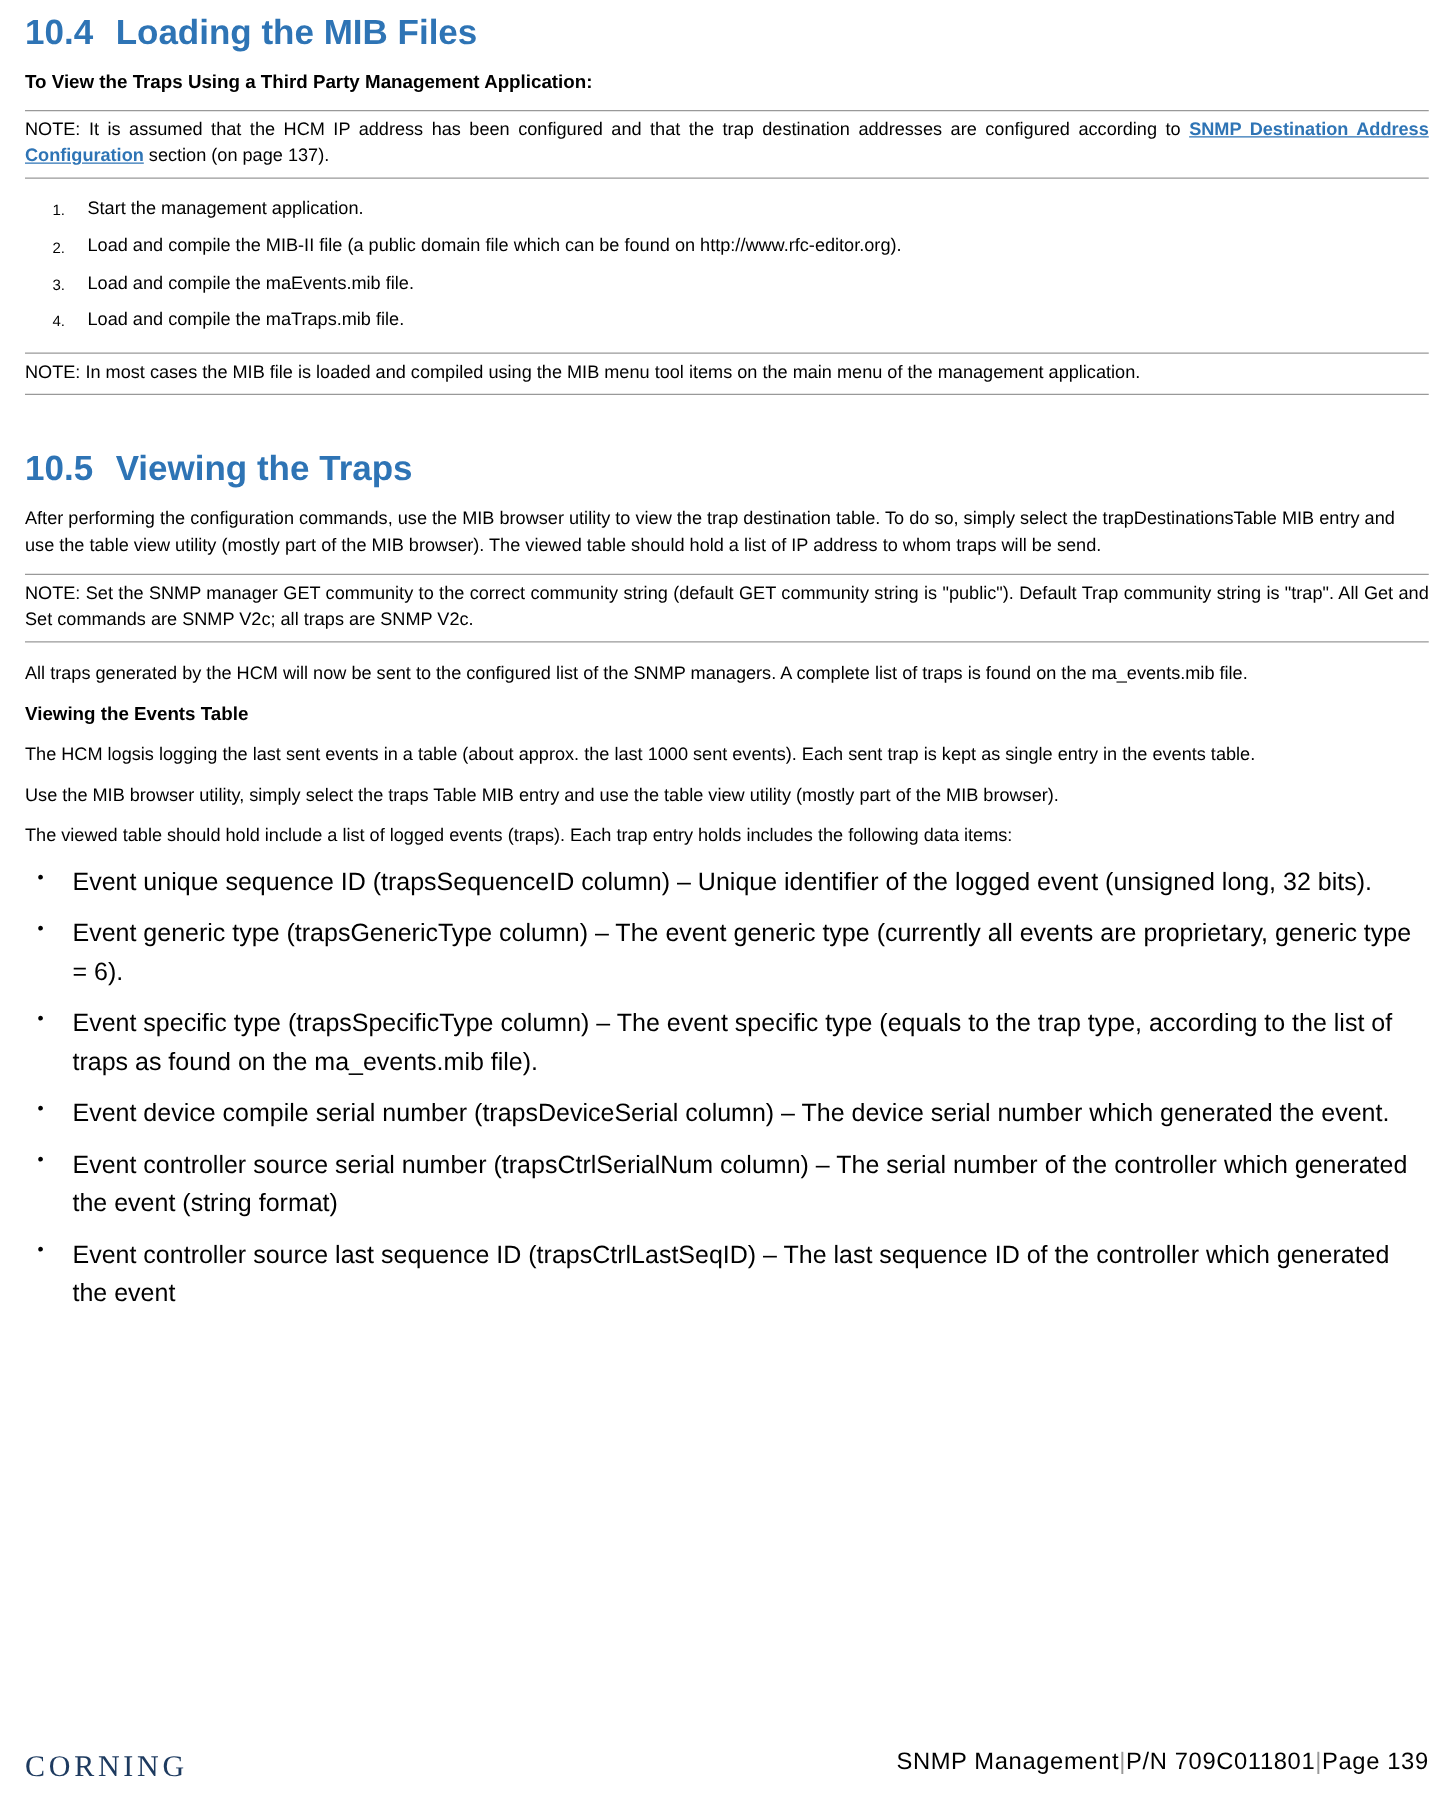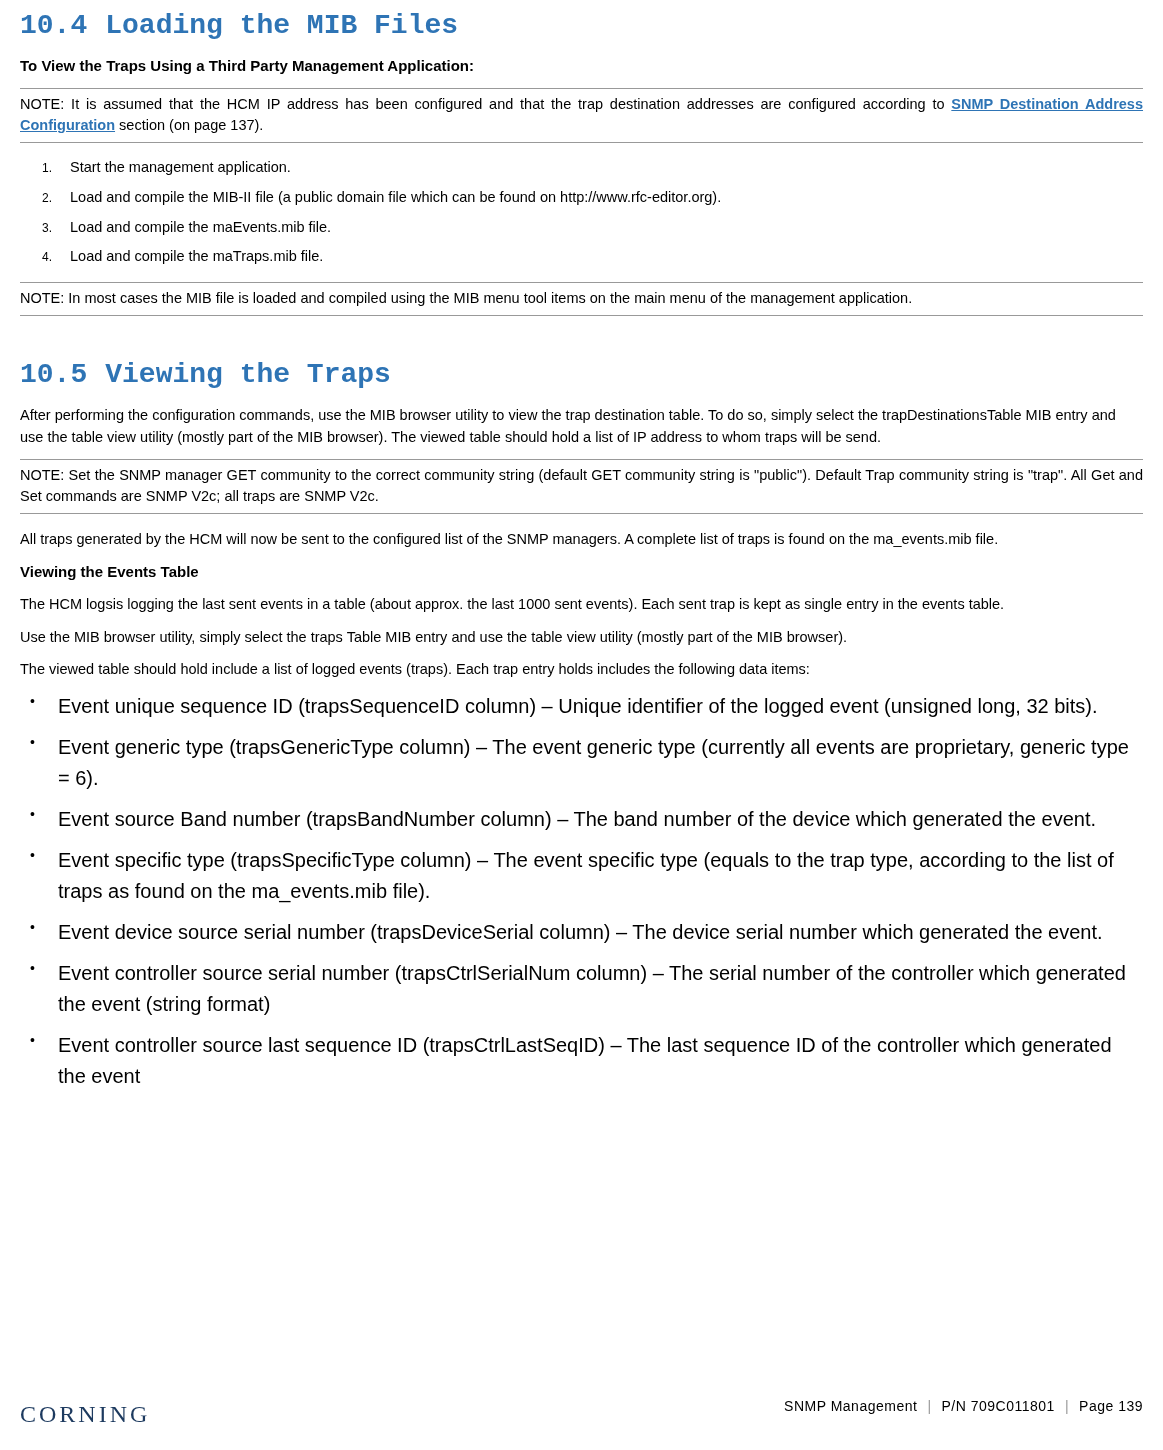--- a/index.html
+++ b/index.html
@@ -8,21 +8,21 @@
       font-size: 14.5px;
       line-height: 1.5;
       color: #000;
       background: #fff;
       width: 1163px;
       height: 1450px;
       padding: 0 20px 0 20px;
       position: relative;
     }
     .section-heading {
-      font-family: Liberation Mono, monospace;
+      font-family: Liberation Sans, sans-serif;
       font-size: 28px;
       font-weight: bold;
       color: #2e74b5;
       margin-top: 5px;
       margin-bottom: 8px;
     }
     .section-heading .num { margin-right: 18px; }
     .subheading {
       font-weight: bold;
       font-size: 15px;
@@ -98,25 +98,24 @@
       font-size: 14px;
     }
     .footer-left {
       font-family: "Times New Roman", serif;
       font-size: 24px;
       letter-spacing: 3px;
       color: #1d3a5f;
     }
     .footer-right {
       font-family: Verdana, sans-serif;
-      font-size: 14px;
+      font-size: 19px;
       color: #000;
       letter-spacing: 0.5px;
       display: flex;
-      gap: 10px;
       align-items: center;
     }
     .footer-right .sep {
       color: #999;
       font-weight: 200;
     }
   </style>
 </head>
 <body>
 
@@ -153,23 +152,22 @@
 
 <p class="subheading">Viewing the Events Table</p>
 
 <p class="body justify">The HCM logsis logging the last sent events in a table (about approx. the last 1000 sent events). Each sent trap is kept as single entry in the events table.</p>
 <p class="body">Use the MIB browser utility, simply select the traps Table MIB entry and use the table view utility (mostly part of the MIB browser).</p>
 <p class="body">The viewed table should hold include a list of logged events (traps). Each trap entry holds includes the following data items:</p>
 
 <ul class="bullets">
   <li>Event unique sequence ID (trapsSequenceID column) – Unique identifier of the logged event (unsigned long, 32 bits).</li>
   <li>Event generic type (trapsGenericType column) – The event generic type (currently all events are proprietary, generic type = 6).</li>
-  <li>Event source Band number (trapsBandNumber column) – The band number of the device which generated the event.</li>
   <li>Event specific type (trapsSpecificType column) – The event specific type (equals to the trap type, according to the list of traps as found on the ma_events.mib file).</li>
-  <li>Event device source serial number (trapsDeviceSerial column) – The device serial number which generated the event.</li>
+  <li>Event device compile serial number (trapsDeviceSerial column) – The device serial number which generated the event.</li>
   <li>Event controller source serial number (trapsCtrlSerialNum column) – The serial number of the controller which generated the event (string format)</li>
   <li>Event controller source last sequence ID (trapsCtrlLastSeqID) – The last sequence ID of the controller which generated the event</li>
 </ul>
 
 <div class="footer">
   <div class="footer-left">CORNING</div>
   <div class="footer-right">
     <span>SNMP Management</span>
     <span class="sep">|</span>
     <span>P/N 709C011801</span>

